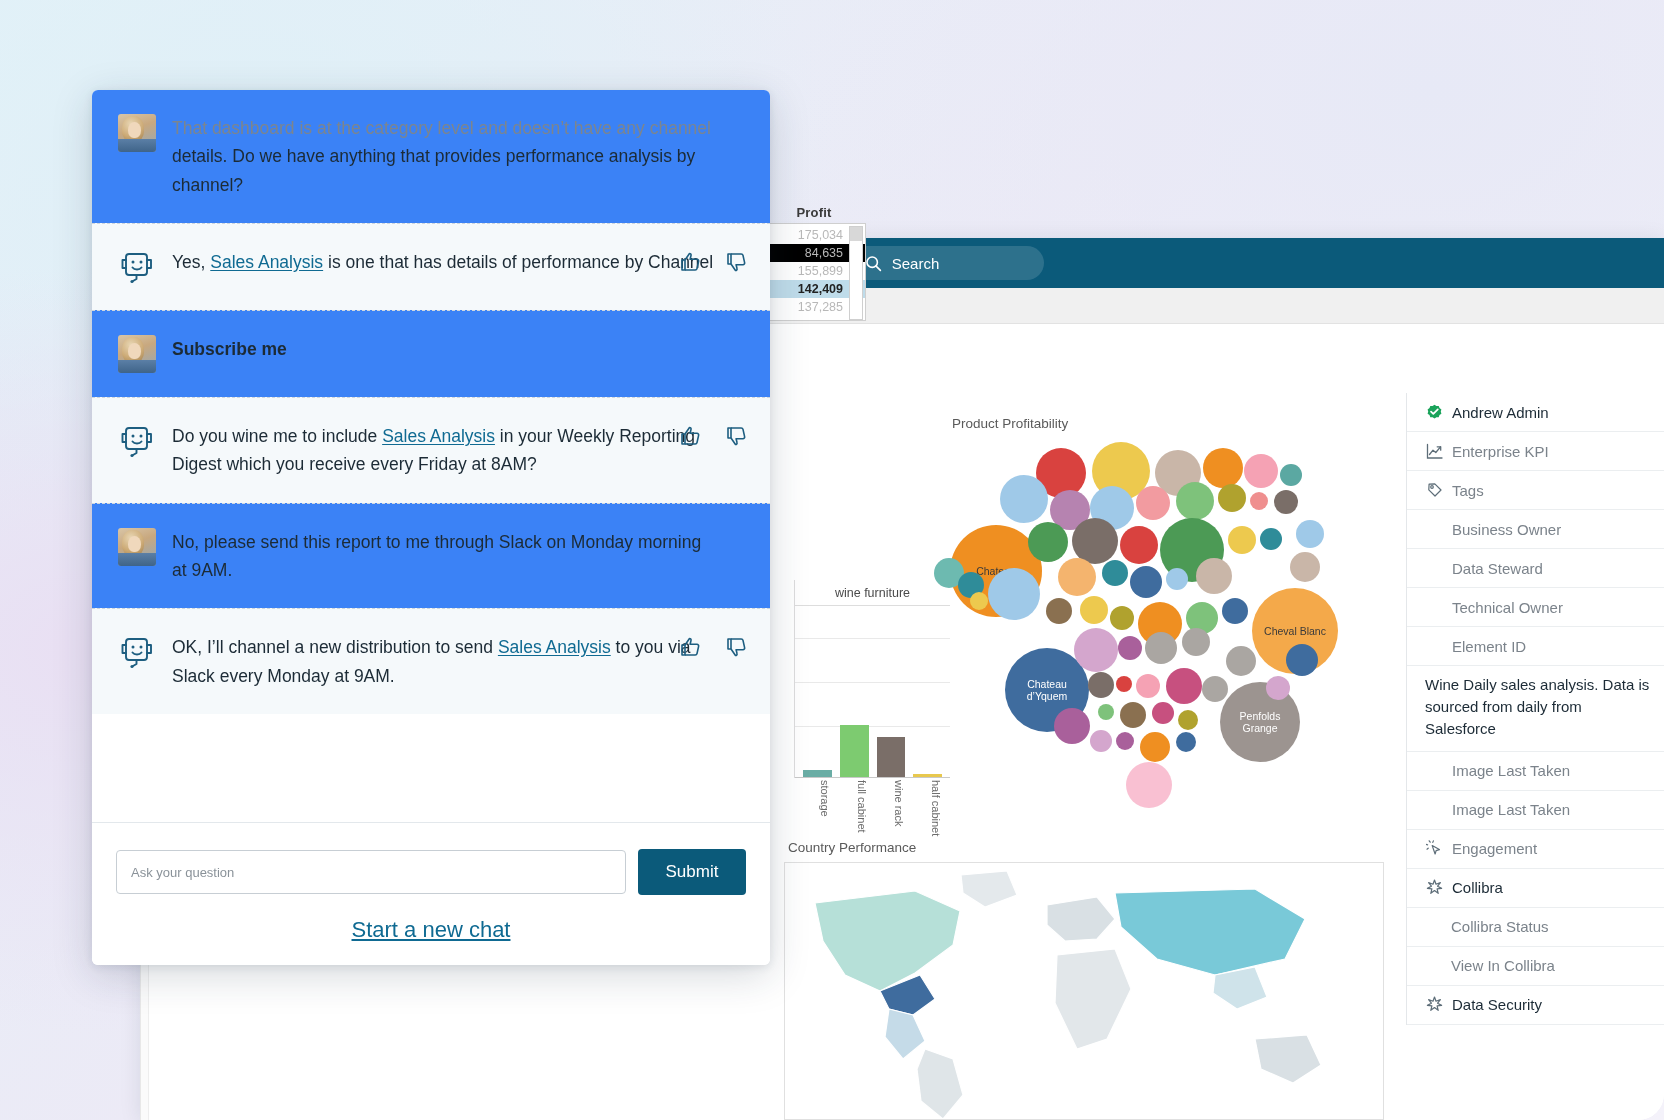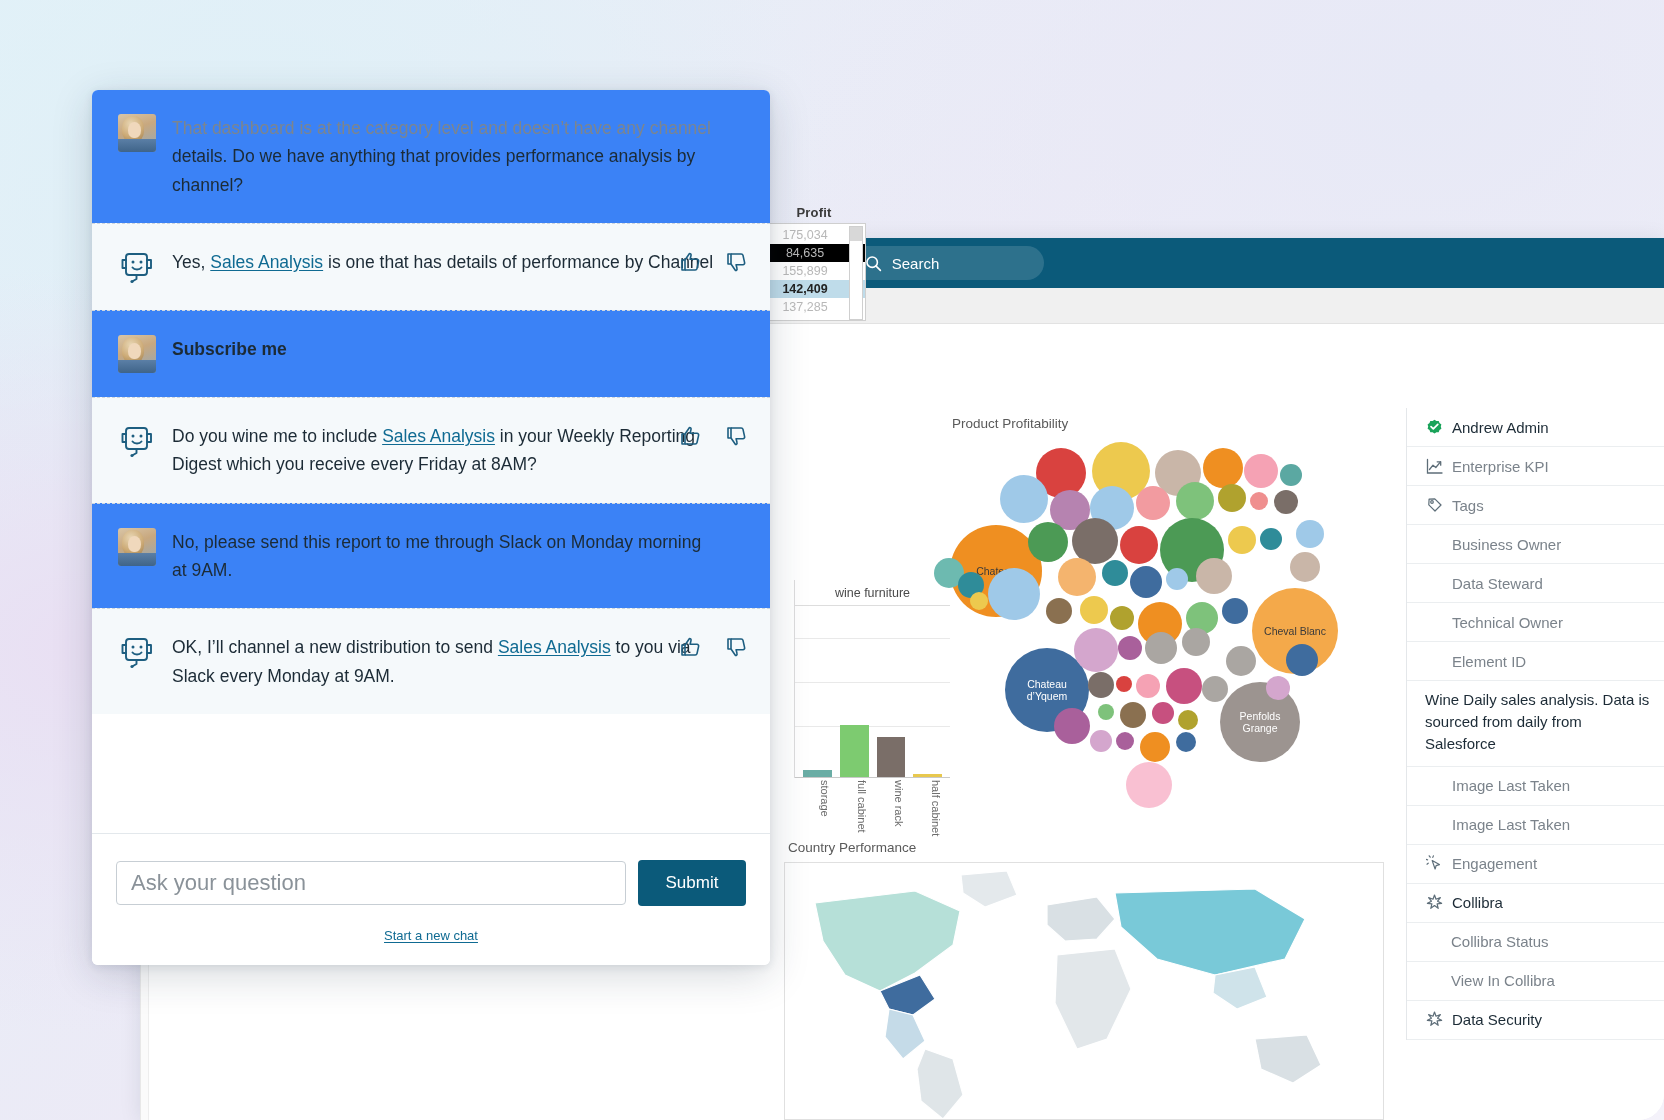--- a/index.html
+++ b/index.html
@@ -85,21 +85,21 @@
   }
   .profit-list {
     position: relative;
     border: 1px solid #cfcfcf;
     background: #fff;
     height: 98px;
     padding: 2px 0;
   }
   .profit-row {
     font-size: 12.5px;
-    text-align: center;
+    text-align: right;
     padding: 0 22px 0 4px;
     line-height: 18px;
     color: #b8b8b8;
   }
   .profit-row.alt { background: #000000; }
   .profit-row.sel { background: #bfdcea; color:#222; font-weight: bold; }
   .profit-scroll {
     position: absolute; right: 2px; top: 2px;
     width: 14px; height: 94px;
     border: 1px solid #cfcfcf; background: #fff;
@@ -167,21 +167,21 @@
   }
   .map-panel {
     position:absolute; left: 784px; top: 862px;
     width: 600px; height: 258px;
     border: 1px solid #e0e0e0; background: #ffffff;
     overflow:hidden;
   }
 
   
   .meta-panel {
-    position: absolute; right: 0; top: 408px;
+    position: absolute; right: 0; top: 393px;
     width: 258px;
     background: #ffffff;
     border-left: 1px solid #e4e7ea;
     font-size: 15px;
   }
   .meta-row {
     display:flex; align-items:center; gap: 9px;
     padding: 0 14px 0 18px;
     height: 39px;
     border-bottom: 1px solid #ebeef0;
@@ -259,37 +259,37 @@
   .chat-footer {
     margin-top: auto;
     border-top: 1px solid #e3e8ec;
     padding: 26px 24px 22px;
     background: #ffffff;
   }
   .footer-row { display:flex; gap: 12px; align-items:center; }
   .ask-input {
     flex: 1 1 auto; height: 44px;
     border: 1px solid #c7ced4; border-radius: 4px;
-    padding: 0 14px; font-size: 22px; color:#1c2b36;
+    padding: 0 14px; font-size: 13px; color:#1c2b36;
     font-family: "Liberation Sans", sans-serif;
     outline: none; background:#fff;
   }
   .ask-input::placeholder { color:#8a9299; }
   .submit-btn {
     height: 46px; min-width: 108px;
     background: #0b5a7a; color:#fff;
     border: none; border-radius: 4px;
     font-size: 17px; cursor:pointer;
     font-family: "Liberation Sans", sans-serif;
     padding: 0 18px;
   }
   .newchat {
     display:block; text-align:center;
     margin-top: 22px;
-    font-size: 13px; color:#0f6a92;
+    font-size: 22px; color:#0f6a92;
     text-decoration: underline; text-underline-offset: 2px;
   }
 </style>
 </head>
 <body>
 
 <div id="root">
   <div id="appcard">
 
     <div id="bi-app">

